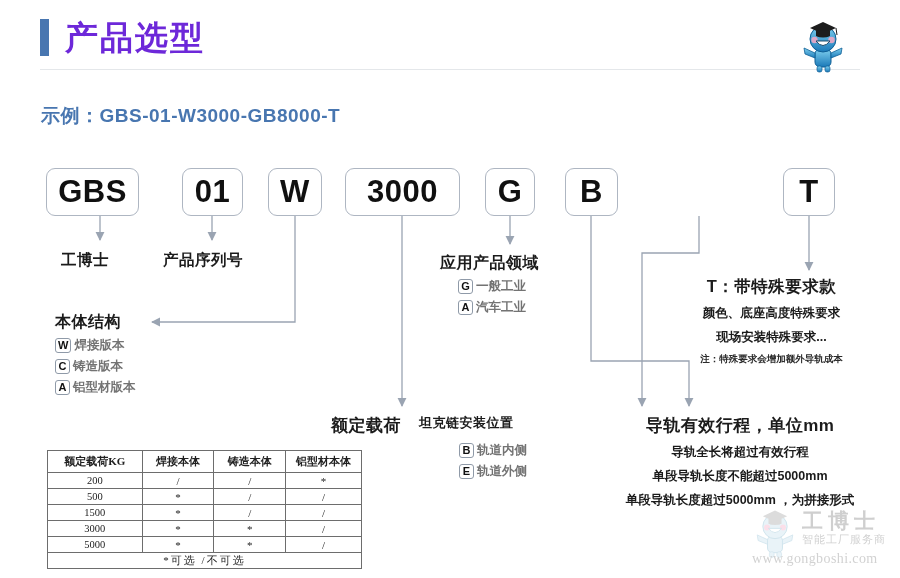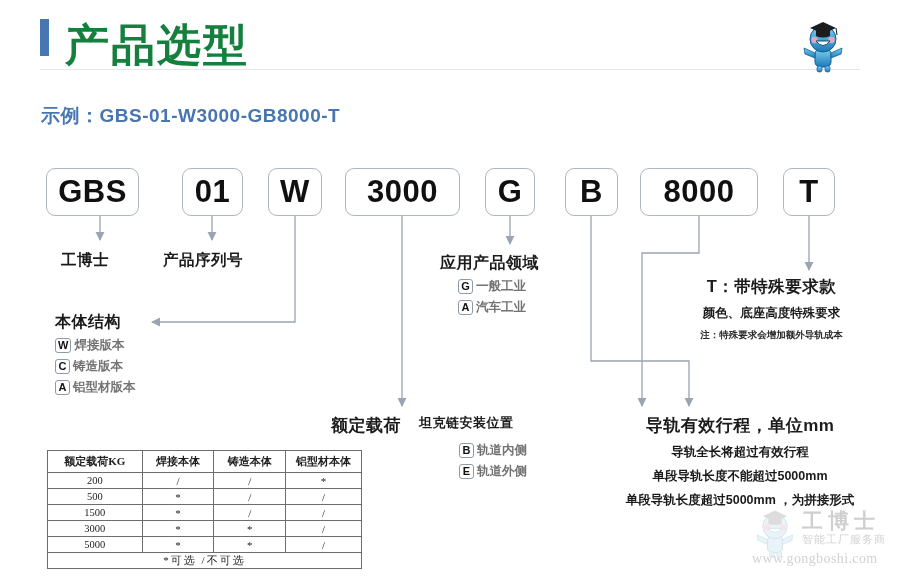--- a/index.html
+++ b/index.html
@@ -16,22 +16,22 @@
   }
 
   
   .title-bar {
     position: absolute; left: 40px; top: 19px;
     width: 9px; height: 37px;
     background: #4876b0;
   }
   .page-title {
     position: absolute; left: 65px; top: 16px;
-    font-size: 44px; font-weight: bold;
-    color: #15803d;
+    font-size: 33px; font-weight: bold;
+    color: #6d28d9;
     letter-spacing: 2px;
     white-space: nowrap;
   }
   .header-rule {
     position: absolute; left: 40px; top: 69px;
     width: 820px; height: 1px;
     background: #e4e7ea;
   }
   .example-line {
     position: absolute; left: 41px; top: 103px;
@@ -206,21 +206,20 @@
       <path d="M809 216 L809 270"></path>
     </g>
   </svg>
 
   <div class="code-box" style="left:46px;  top:168px; width:93px;">GBS</div>
   <div class="code-box" style="left:182px; top:168px; width:61px;">01</div>
   <div class="code-box" style="left:268px; top:168px; width:54px;">W</div>
   <div class="code-box" style="left:345px; top:168px; width:115px;">3000</div>
   <div class="code-box" style="left:485px; top:168px; width:50px;">G</div>
   <div class="code-box" style="left:565px; top:168px; width:53px;">B</div>
-  <div class="code-box" style="left:640px; top:168px; width:118px;">8000</div>
   <div class="code-box" style="left:783px; top:168px; width:52px;">T</div>
 
   <div class="grp" style="left:61px; top:250px;">
     <div class="grp-title">工博士</div>
   </div>
 
   <div class="grp" style="left:163px; top:250px;">
     <div class="grp-title">产品序列号</div>
   </div>
 
@@ -248,20 +247,21 @@
     </div>
     <div class="opt-row" style="margin-left:18px;">
       <span class="opt-key">A</span>
       <span class="opt-text">汽车工业</span>
     </div>
   </div>
 
   <div class="grp center" style="left:659px; top:276px; width:225px;">
     <div class="grp-title lg" style="font-size:16.5px;">T：带特殊要求款</div>
     <div class="sub-line" style="text-align:center;">颜色、底座高度特殊要求</div>
+    <div class="sub-line" style="text-align:center;">现场安装特殊要求...</div>
     <div class="note-line" style="">注：特殊要求会增加额外导轨成本</div>
   </div>
 
   <div class="grp" style="left:319px; top:414px;margin-left:12px;">
     <div class="grp-title lg" style="font-size:17px;">额定载荷</div>
   </div>
 
   <div class="grp" style="left:419px; top:414px;">
     <div class="grp-title lg" style="font-size:13px;">坦克链安装位置</div>
     <div class="opt-row" style="margin-left:40px; margin-top:10px;">

